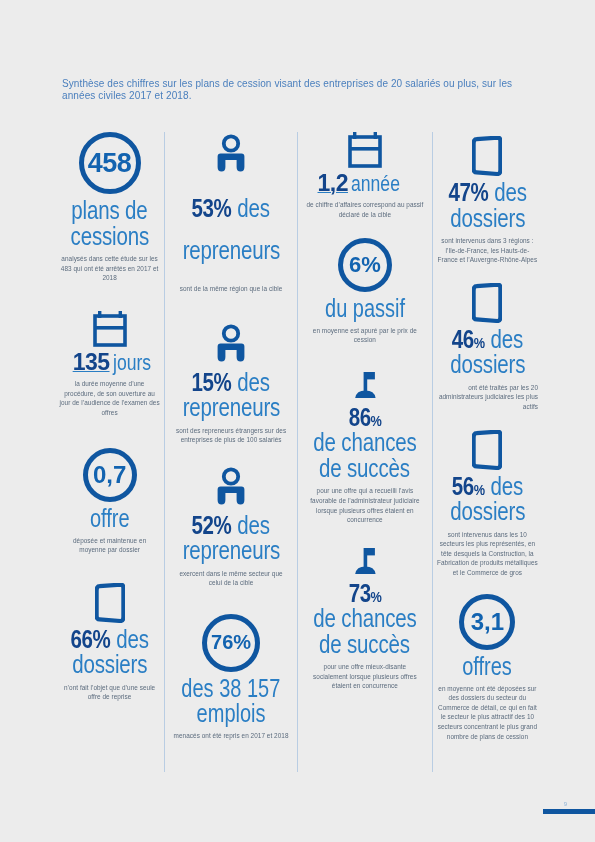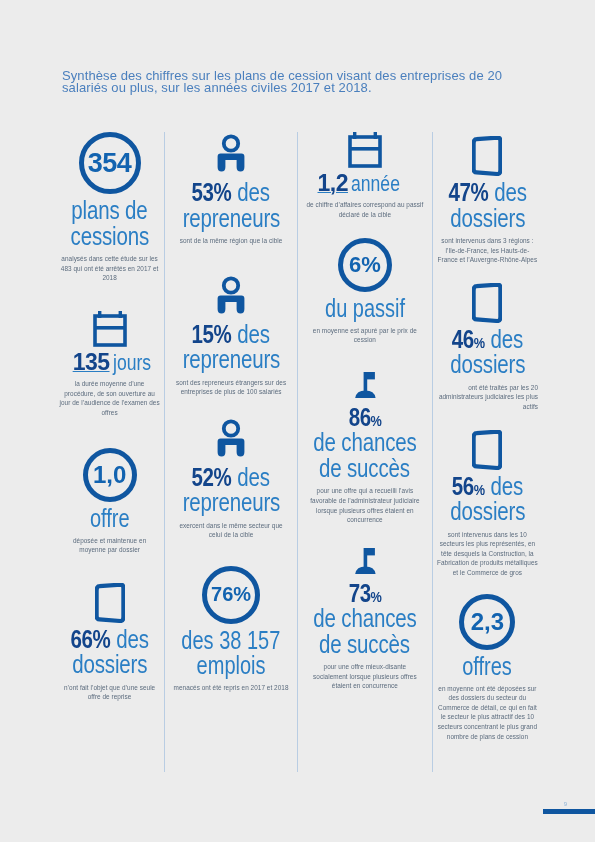--- a/index.html
+++ b/index.html
@@ -7,22 +7,22 @@
     width: 595px; height: 842px;
     background: #ececec;
     font-family: "Liberation Sans", sans-serif;
     overflow: hidden;
   }
   .page { position: relative; width: 595px; height: 842px; background: #ececec; }
 
   
   .intro {
     position: absolute;
-    left: 62px; top: 70px; width: 470px;
-    font-size: 13px; line-height: 11.5px;
+    left: 62px; top: 78px; width: 470px;
+    font-size: 10px; line-height: 11.5px;
     color: #4a7fbd;
     letter-spacing: .1px;
   }
 
   
   .grid {
     position: absolute;
     left: 55px; top: 132px;
     width: 487px; height: 640px;
     display: flex;
@@ -130,21 +130,21 @@
 <div class="page">
 
   <p class="intro">Synthèse des chiffres sur les plans de cession visant des entreprises de 20 salariés ou plus, sur les années civiles 2017 et 2018.</p>
 
   <div class="grid">
 
     <div class="col">
 
       <div class="card" style="margin-top:0;">
         <span class="icon">
-          <span class="circle" style="width:62px;height:62px;font-size:27px;letter-spacing:-0.5px;">354</span>
+          <span class="circle" style="width:62px;height:62px;font-size:27px;letter-spacing:-0.5px;">458</span>
         </span>
         <div class="headline hl-big">plans de</div>
         <div class="headline hl-big">cessions</div>
         <div class="caption">analysés dans cette étude sur les 483 qui ont été arrêtés en 2017 et 2018</div>
       </div>
 
       <div class="card" style="margin-top:28px;align-items:flex-end;">
         <span class="icon">
           <svg width="34" height="36" viewBox="0 0 34 36">
             <rect x="5" y="0" width="3.4" height="7" fill="#0f56a0"></rect>
@@ -154,41 +154,41 @@
           </svg>
         </span>
         <div class="numline">
           <span class="num">135</span><span class="word" style="margin-left:3px;">jours</span>
         </div>
         <div class="caption">la durée moyenne d’une procédure, de son ouverture au jour de l’audience de l’examen des offres</div>
       </div>
 
       <div class="card" style="margin-top:30px;">
         <span class="icon">
-          <span class="circle" style="width:54px;height:54px;font-size:24px;">1,0</span>
+          <span class="circle" style="width:54px;height:54px;font-size:24px;">0,7</span>
         </span>
         <div class="big-word">offre</div>
         <div class="caption">déposée et maintenue en moyenne par dossier</div>
       </div>
 
       <div class="card" style="margin-top:28px;justify-content:flex-end;">
         <span class="icon">
           <svg width="30" height="40" viewBox="0 0 30 40">
             <path d="M4.5 3.2 L25.5 1.6 Q28.4 1.6 28.4 5 L28.4 34 Q28.4 38 25.5 38 L4.5 36.4 Q1.6 36.4 1.6 33 L1.6 8 Q1.6 3.2 4.5 3.2 Z" fill="none" stroke="#0f56a0" stroke-width="4.2" stroke-linejoin="round"></path>
           </svg>
         </span>
         <div class="headline hl-big"><span class="num">66</span><span class="pct">%</span> <span>des</span></div>
         <div class="headline hl-big">dossiers</div>
         <div class="caption">n’ont fait l’objet que d’une seule offre de reprise</div>
       </div>
     </div>
 
     <div class="col">
 
-      <div class="card" style="margin-top:2px;">
+      <div class="card" style="margin-top:2px;gap:16px;">
         <span class="icon">
           <svg width="34" height="42" viewBox="0 0 34 42">
             <circle cx="17" cy="9.5" r="7.2" fill="none" stroke="#0f56a0" stroke-width="3.8"></circle>
             <path d="M3.6 22.5 Q3.6 19.6 6.6 19.6 L27.4 19.6 Q30.4 19.6 30.4 22.5 L30.4 33 Q30.4 37.5 26.5 37.5 Q22.6 37.5 22.6 33 L22.6 26 L11.4 26 L11.4 33 Q11.4 37.5 7.5 37.5 Q3.6 37.5 3.6 33 Z" fill="#0f56a0"></path>
           </svg>
         </span>
         <div class="headline hl-big"><span class="num">53</span><span class="pct">%</span> <span>des</span></div>
         <div class="headline hl-big">repreneurs</div>
         <div class="caption">sont de la même région que la cible</div>
       </div>
@@ -311,21 +311,21 @@
             <path d="M4.5 3.2 L25.5 1.6 Q28.4 1.6 28.4 5 L28.4 34 Q28.4 38 25.5 38 L4.5 36.4 Q1.6 36.4 1.6 33 L1.6 8 Q1.6 3.2 4.5 3.2 Z" fill="none" stroke="#0f56a0" stroke-width="4.2" stroke-linejoin="round"></path>
           </svg>
         </span>
         <div class="headline hl-big"><span class="num">56</span><span class="pct-sm">%</span> <span>des</span></div>
         <div class="headline hl-big">dossiers</div>
         <div class="caption">sont intervenus dans les 10 secteurs les plus représentés, en tête desquels la Construction, la Fabrication de produits métalliques et le Commerce de gros</div>
       </div>
 
       <div class="card" style="margin-top:16px;">
         <span class="icon">
-          <span class="circle" style="width:56px;height:56px;font-size:24px;">2,3</span>
+          <span class="circle" style="width:56px;height:56px;font-size:24px;">3,1</span>
         </span>
         <div class="big-word">offres</div>
         <div class="caption">en moyenne ont été déposées sur des dossiers du secteur du Commerce de détail, ce qui en fait le secteur le plus attractif des 10 secteurs concentrant le plus grand nombre de plans de cession</div>
       </div>
     </div>
 
   </div>
 
   <div class="footer-page">9</div>
   <div class="footer-bar"></div>

